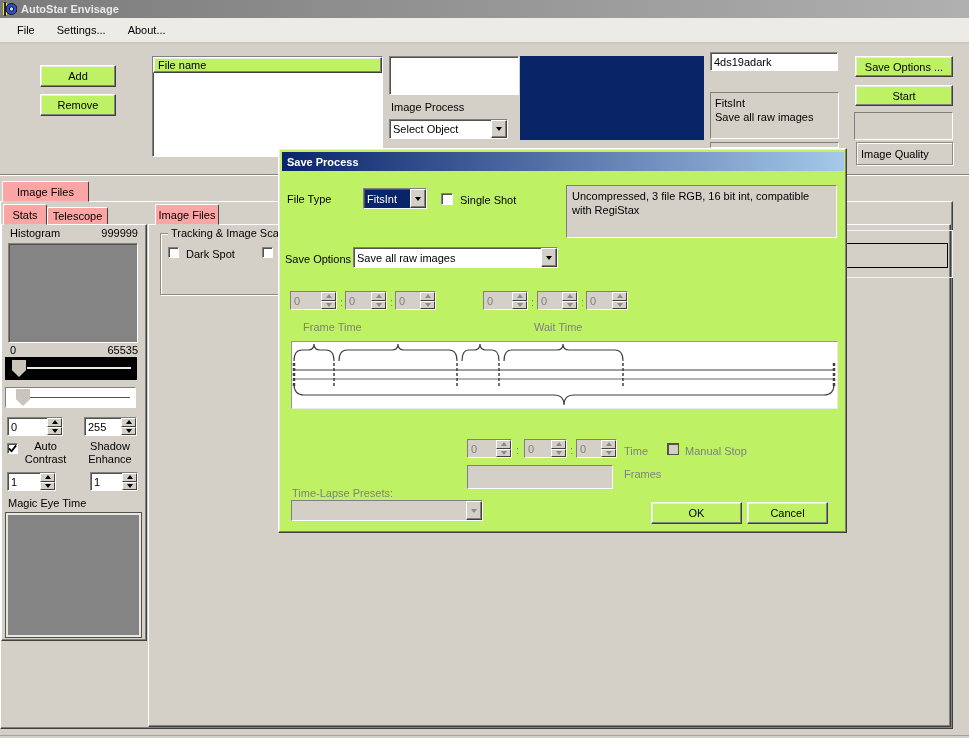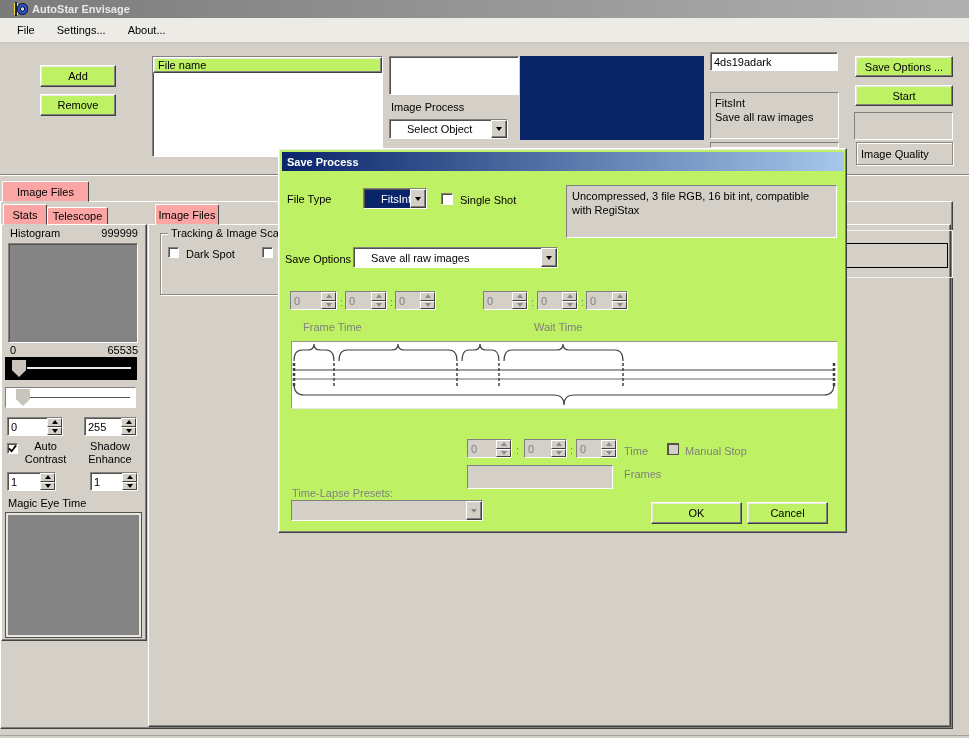--- a/index.html
+++ b/index.html
@@ -31,21 +31,21 @@
     background:#fca5a5; border:1px solid; border-color:#ffffff #404040 #d4d0c8 #ffffff;
     border-radius:2px 2px 0 0; display:flex; align-items:center; justify-content:center;
   }
   .groove { border:1px solid #8e8a82; box-shadow: inset 1px 1px 0 #fff, 1px 1px 0 #fff; }
   .dis { color:#808080; }
 
   
   .titlebar {
     left:0; top:0; width:969px; height:18px;
     background:linear-gradient(to right,#7b7b7b,#b0b0b0);
-    color:#e9e9e9; font-weight:bold; display:flex; align-items:center; gap:4px; padding-left:14px;
+    color:#e9e9e9; font-weight:bold; display:flex; align-items:center; gap:4px; padding-left:3px;
   }
   .menubar {
     left:0; top:18px; width:969px; height:26px; background:#edebe5;
     border-bottom:2px solid #ccc8c0; display:flex; align-items:center; padding-left:6px;
   }
   .menu-item { padding:0 11px; height:100%; display:flex; align-items:center; }
 
   
   .spin { display:flex; align-items:stretch; }
   .spin .sv { flex:1; display:flex; align-items:center; padding-left:3px; overflow:hidden; }
@@ -54,21 +54,21 @@
               display:flex; align-items:center; justify-content:center; }
   .tri-up { width:0; height:0; border-left:3px solid transparent; border-right:3px solid transparent; border-bottom:4px solid #000; }
   .tri-dn { width:0; height:0; border-left:3px solid transparent; border-right:3px solid transparent; border-top:4px solid #000; }
   .spin.on  { background:#fff; }
   .spin.off { background:#d4d0c8; color:#808080; }
   .spin.off .tri-up { border-bottom-color:#8a8a8a; }
   .spin.off .tri-dn { border-top-color:#8a8a8a; }
 
   
   .combo { display:flex; align-items:stretch; }
-  .combo .cv { flex:1; display:flex; align-items:center; padding-left:17px; overflow:hidden; white-space:nowrap; }
+  .combo .cv { flex:1; display:flex; align-items:center; padding-left:3px; overflow:hidden; white-space:nowrap; }
   .combo .cbtn { width:16px; background:#d4d0c8; border:1px solid; border-color:#fff #404040 #404040 #fff;
                  box-shadow: inset -1px -1px 0 #808080; display:flex; align-items:center; justify-content:center; }
   .combo.off .cbtn .tri-dn { border-top-color:#8a8a8a; }
 
   
   .cb { width:11px; height:11px; background:#fff; border:1px solid; border-color:#808080 #fff #fff #808080;
         box-shadow: inset 1px 1px 0 #55524c; display:flex; align-items:center; justify-content:center; }
   .cb.off { background:#d4d0c8; }
 
   .thumb { width:14px; height:17px; background:#c9c5bd;

